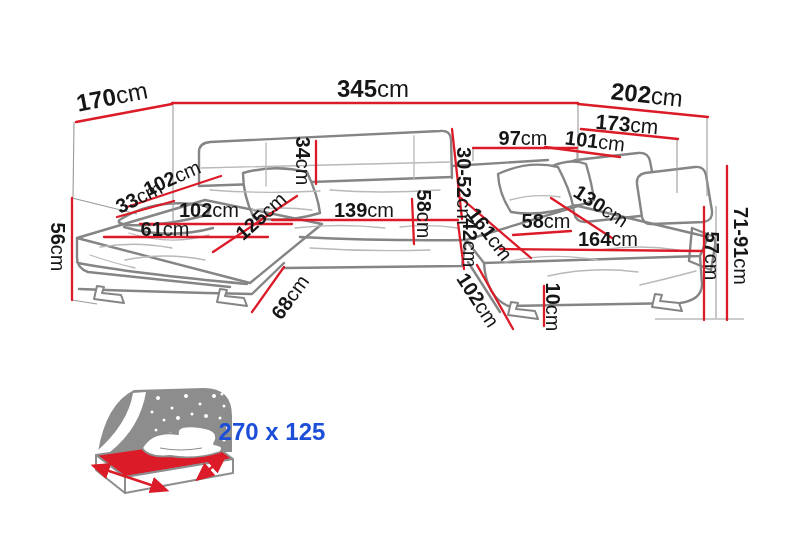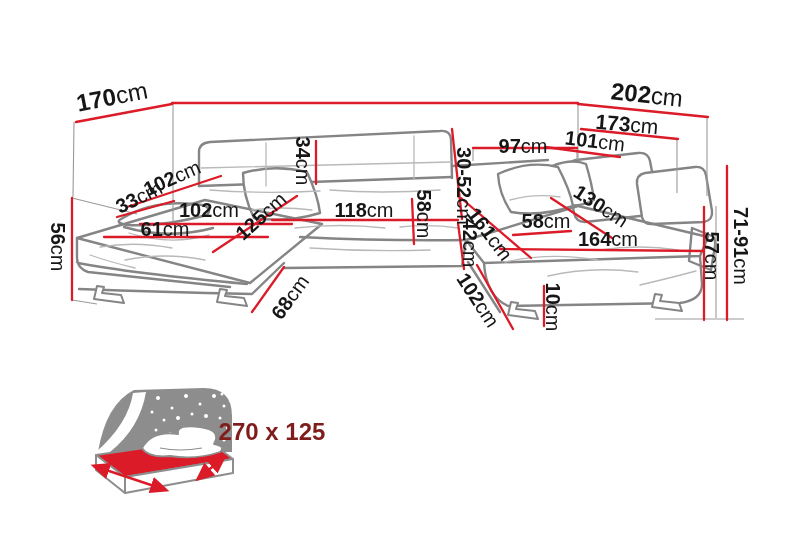--- a/index.html
+++ b/index.html
@@ -13,21 +13,21 @@
     position:absolute;white-space:nowrap;color:#161616;
     font-size:20px;line-height:1;letter-spacing:0px;
     transform:translate(-50%,-50%) rotate(var(--r,0deg));
     transform-origin:center center;
   }
   .dim .v{font-weight:700;}
   .dim .u{font-weight:400;}
   .dim.b{font-size:24px;}
   .dim.m{font-size:21px;}
   .sleep-label{
-    position:absolute;white-space:nowrap;color:#7f1d1d;
+    position:absolute;white-space:nowrap;color:#1d4ed8;
     font-size:24px;font-weight:700;
     transform:translate(-50%,-50%);
   }
 </style>
 </head>
 <body>
 
 <div class="stage">
 
 <svg width="800" height="533" viewBox="0 0 800 533">
@@ -174,32 +174,33 @@
     <path fill="none" stroke="#8d8d8d" stroke-width="1.2" d="M160,448 Q180,452 202,448"></path>
     <g stroke="#dc1b28" stroke-width="2.4" fill="none">
       <line x1="94" y1="466" x2="166" y2="490" marker-start="url(#ah)" marker-end="url(#ah)"></line>
       <line x1="198" y1="479" x2="224" y2="457" marker-start="url(#ah)" marker-end="url(#ah)"></line>
     </g>
   </g>
 </svg>
 
 <div class="labels">
   <div class="dim b" style="left:112px;top:97px;--r:-11deg"><span class="v">170</span><span class="u">cm</span></div>
+  <div class="dim b" style="left:373px;top:89px;--r:0deg"><span class="v">345</span><span class="u">cm</span></div>
   <div class="dim b" style="left:647px;top:95px;--r:6deg"><span class="v">202</span><span class="u">cm</span></div>
   <div class="dim m" style="left:627px;top:124px;--r:5deg"><span class="v">173</span><span class="u">cm</span></div>
-  <div class="dim" style="left:523px;top:146px;--r:0deg"><span class="v">97</span><span class="u">cm</span></div>
+  <div class="dim" style="left:523px;top:138px;--r:0deg"><span class="v">97</span><span class="u">cm</span></div>
   <div class="dim" style="left:595px;top:141px;--r:7deg"><span class="v">101</span><span class="u">cm</span></div>
   <div class="dim" style="left:464px;top:186px;--r:90deg"><span class="v">30-52</span><span class="u">cm</span></div>
   <div class="dim" style="left:303px;top:161px;--r:90deg"><span class="v">34</span><span class="u">cm</span></div>
   <div class="dim" style="left:172px;top:178px;--r:-24deg"><span class="v">102</span><span class="u">cm</span></div>
   <div class="dim" style="left:139px;top:197px;--r:-26deg"><span class="v">33</span><span class="u">cm</span></div>
   <div class="dim" style="left:209px;top:210px;--r:0deg"><span class="v">102</span><span class="u">cm</span></div>
   <div class="dim" style="left:165px;top:229px;--r:0deg"><span class="v">61</span><span class="u">cm</span></div>
   <div class="dim" style="left:261px;top:216px;--r:-42deg"><span class="v">125</span><span class="u">cm</span></div>
-  <div class="dim" style="left:364px;top:210px;--r:0deg"><span class="v">118</span><span class="u">cm</span></div>
+  <div class="dim" style="left:364px;top:210px;--r:0deg"><span class="v">139</span><span class="u">cm</span></div>
   <div class="dim" style="left:424px;top:214px;--r:90deg"><span class="v">58</span><span class="u">cm</span></div>
   <div class="dim" style="left:470px;top:243px;--r:90deg"><span class="v">42</span><span class="u">cm</span></div>
   <div class="dim" style="left:490px;top:234px;--r:53deg"><span class="v">161</span><span class="u">cm</span></div>
   <div class="dim" style="left:546px;top:221px;--r:0deg"><span class="v">58</span><span class="u">cm</span></div>
   <div class="dim" style="left:601px;top:206px;--r:33deg"><span class="v">130</span><span class="u">cm</span></div>
   <div class="dim" style="left:608px;top:239px;--r:0deg"><span class="v">164</span><span class="u">cm</span></div>
   <div class="dim" style="left:58px;top:247px;--r:90deg"><span class="v">56</span><span class="u">cm</span></div>
   <div class="dim" style="left:741px;top:246px;--r:90deg"><span class="v">71-91</span><span class="u">cm</span></div>
   <div class="dim" style="left:712px;top:256px;--r:90deg"><span class="v">57</span><span class="u">cm</span></div>
   <div class="dim" style="left:290px;top:297px;--r:-54deg"><span class="v">68</span><span class="u">cm</span></div>

